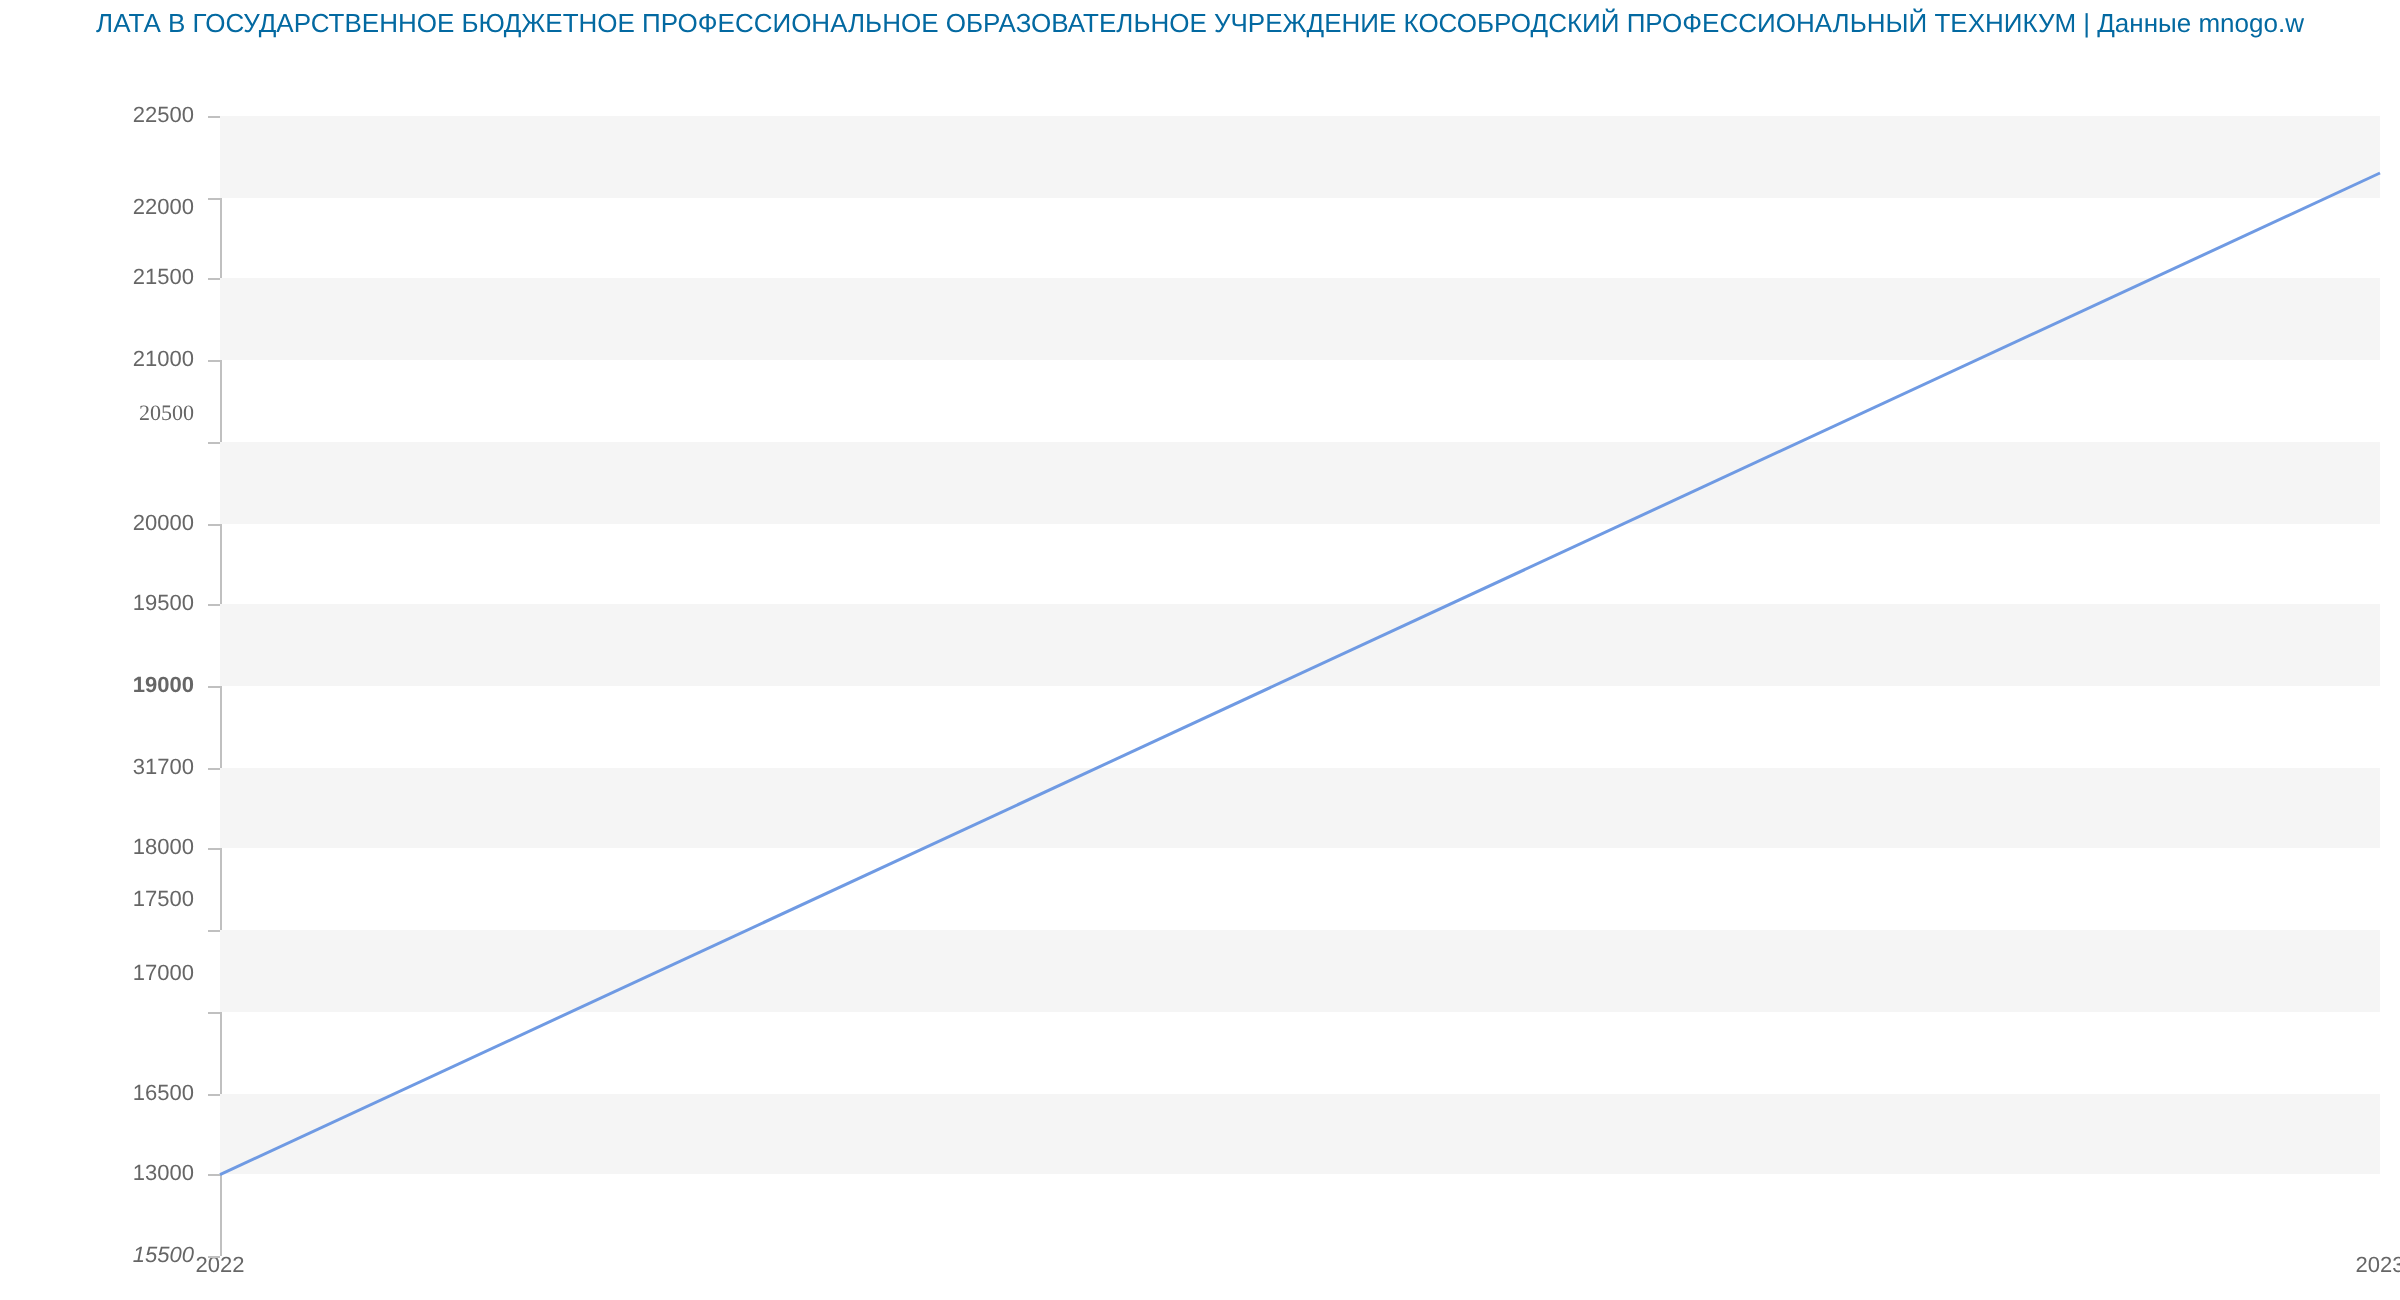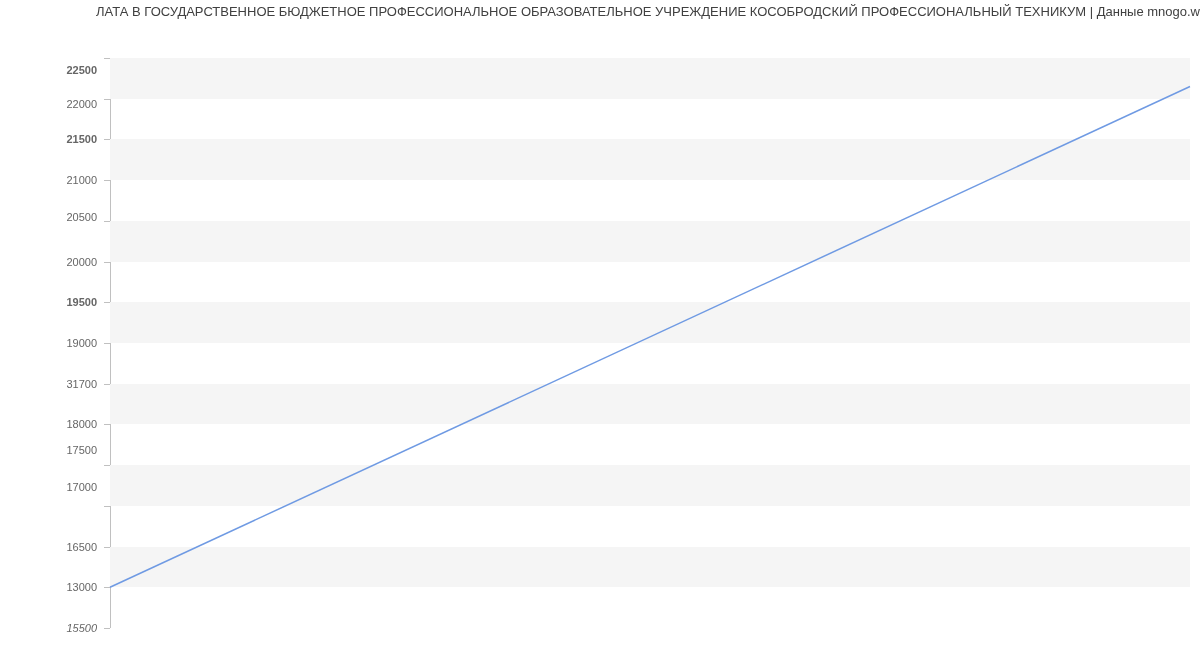--- a/index.html
+++ b/index.html
@@ -10,22 +10,22 @@
     body {
       font-family: Verdana, Geneva, sans-serif;
       background: #ffffff;
       width: 1200px;
       height: 650px;
       position: relative;
       overflow: hidden;
     }
     .title {
       font-size: 13px;
-      color: #404040;
-      text-align: right;
+      color: #0369a1;
+      text-align: center;
       padding: 4px 0;
       white-space: nowrap;
     }
     .chart-container {
       position: relative;
       width: 100%;
       height: 620px;
     }
     .plot-area {
       position: absolute;
@@ -96,42 +96,46 @@
 
 <div class="chart-container">
   <div class="y-axis">
       <div class="y-tick-label" style="top: 570px; font-style: italic;">15500</div>
       <div class="y-tick-label" style="top: 529.286px;">13000</div>
       <div class="y-tick-label" style="top: 488.571px; text-align: center;">16500</div>
       <div class="y-tick-label" style="top: 429px;">17000</div>
       <div class="y-tick-label" style="top: 392px;">17500</div>
       <div class="y-tick-label" style="top: 366.429px;">18000</div>
       <div class="y-tick-label" style="top: 325.714px;">31700</div>
-      <div class="y-tick-label" style="top: 285px;">19000</div>
-      <div class="y-tick-label" style="top: 244.286px; font-weight: bold;">19500</div>
+      <div class="y-tick-label" style="top: 285px; font-weight: bold;">19000</div>
+      <div class="y-tick-label" style="top: 244.286px;">19500</div>
       <div class="y-tick-label" style="top: 203.571px; text-align: right;">20000</div>
-      <div class="y-tick-label" style="top: 159px;">20500</div>
+      <div class="y-tick-label" style="top: 149px; font-family: Liberation Serif, serif;">20500</div>
       <div class="y-tick-label" style="top: 122.143px;">21000</div>
-      <div class="y-tick-label" style="top: 81.4286px; font-weight: bold;">21500</div>
+      <div class="y-tick-label" style="top: 81.4286px;">21500</div>
       <div class="y-tick-label" style="top: 46px;">22000</div>
-      <div class="y-tick-label" style="top: 12px; font-weight: bold;">22500</div>
+      <div class="y-tick-label" style="top: 0px;">22500</div>
     </div>
   <div class="axis-line-y"></div>
   <div class="plot-area">
     <div class="grid-band" style="top: 488.571px; height: 40.7143px;"></div>
       <div class="grid-band" style="top: 407.143px; height: 40.7143px;"></div>
       <div class="grid-band" style="top: 325.714px; height: 40.7143px;"></div>
       <div class="grid-band" style="top: 244.286px; height: 40.7143px;"></div>
       <div class="grid-band" style="top: 162.857px; height: 40.7143px;"></div>
       <div class="grid-band" style="top: 81.4286px; height: 40.7143px;"></div>
       <div class="grid-band" style="top: 0px; height: 40.7143px;"></div>
       <svg class="line-svg" preserveAspectRatio="none" viewBox="0 0 1080 570">
         <polyline points="0,529.2857142857143 1080,28.5" fill="none" stroke="#6f9ae3" stroke-width="1.5"></polyline>
       </svg>
   </div>
+  <div class="x-axis">
+      <div class="x-tick-label" style="left: 0px;">2022</div>
+      <div class="x-tick-label" style="left: 1080px;">2023</div>
+    </div>
 <div class="tick-mark" style="left: 104px; top: 605px; width: 6px; height: 1px;"></div>
     <div class="tick-mark" style="left: 104px; top: 564.286px; width: 6px; height: 1px;"></div>
     <div class="tick-mark" style="left: 104px; top: 523.571px; width: 6px; height: 1px;"></div>
     <div class="tick-mark" style="left: 104px; top: 482.857px; width: 6px; height: 1px;"></div>
     <div class="tick-mark" style="left: 104px; top: 442.143px; width: 6px; height: 1px;"></div>
     <div class="tick-mark" style="left: 104px; top: 401.429px; width: 6px; height: 1px;"></div>
     <div class="tick-mark" style="left: 104px; top: 360.714px; width: 6px; height: 1px;"></div>
     <div class="tick-mark" style="left: 104px; top: 320px; width: 6px; height: 1px;"></div>
     <div class="tick-mark" style="left: 104px; top: 279.286px; width: 6px; height: 1px;"></div>
     <div class="tick-mark" style="left: 104px; top: 238.571px; width: 6px; height: 1px;"></div>

